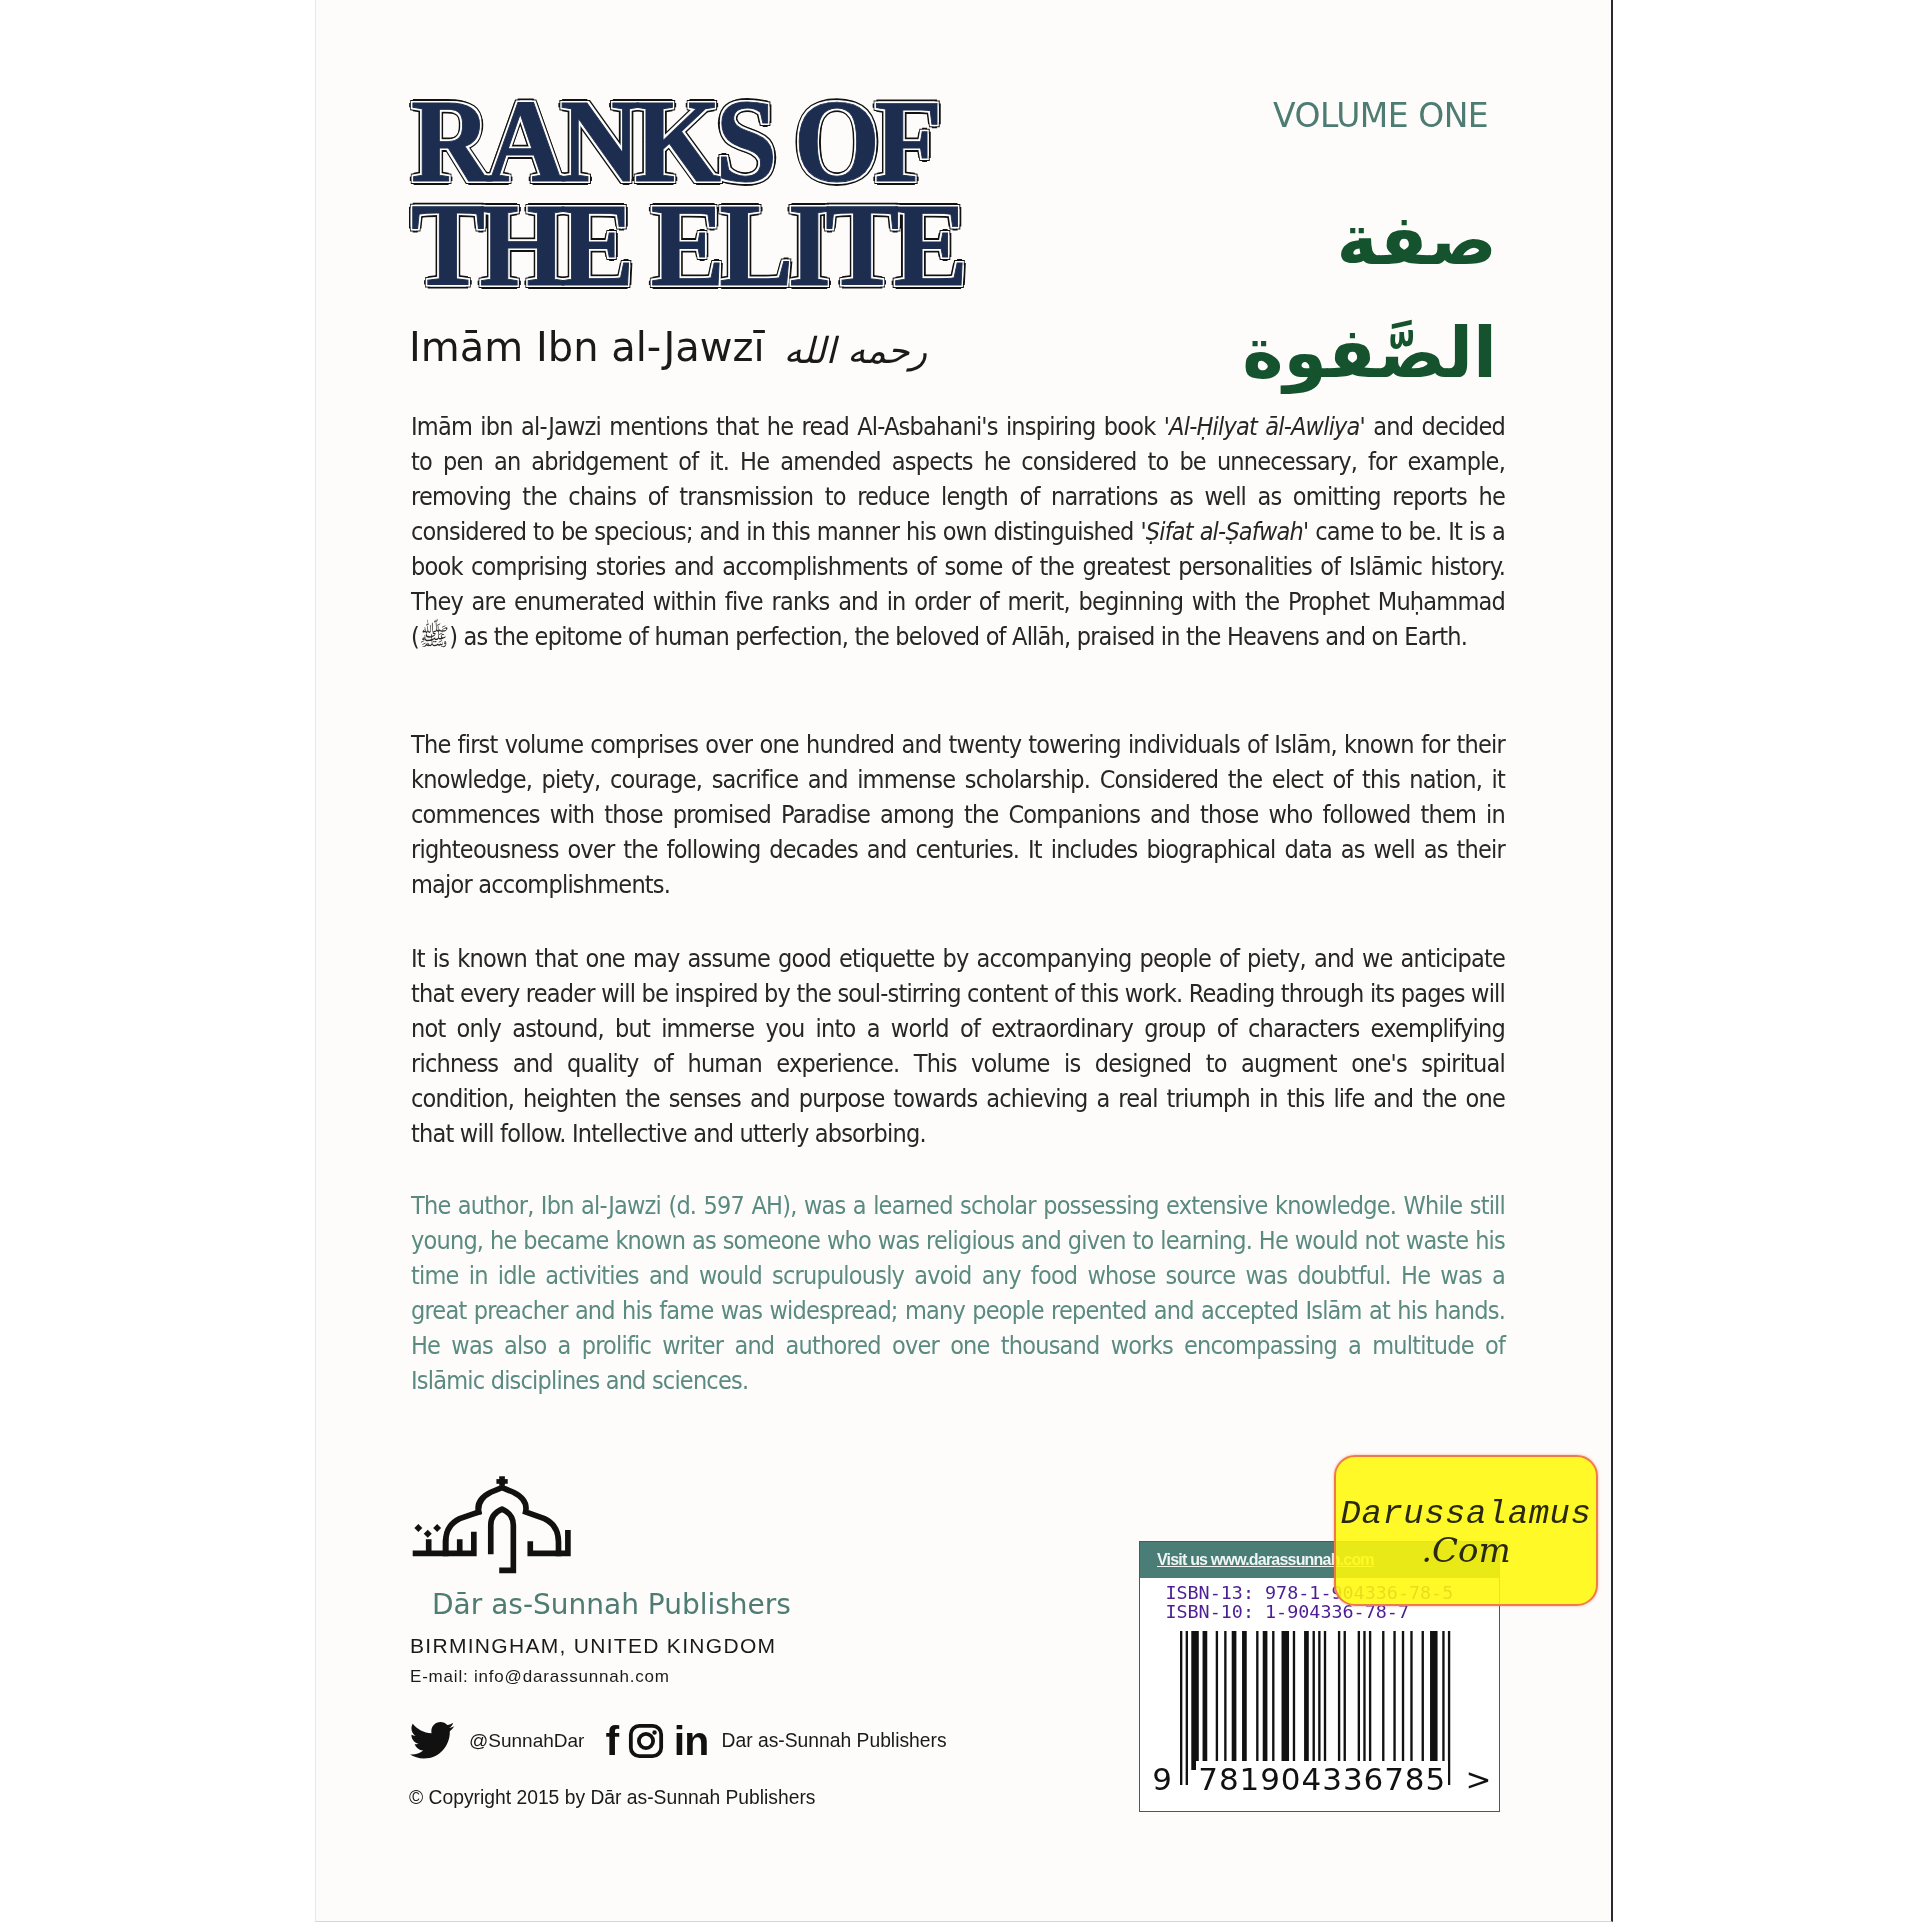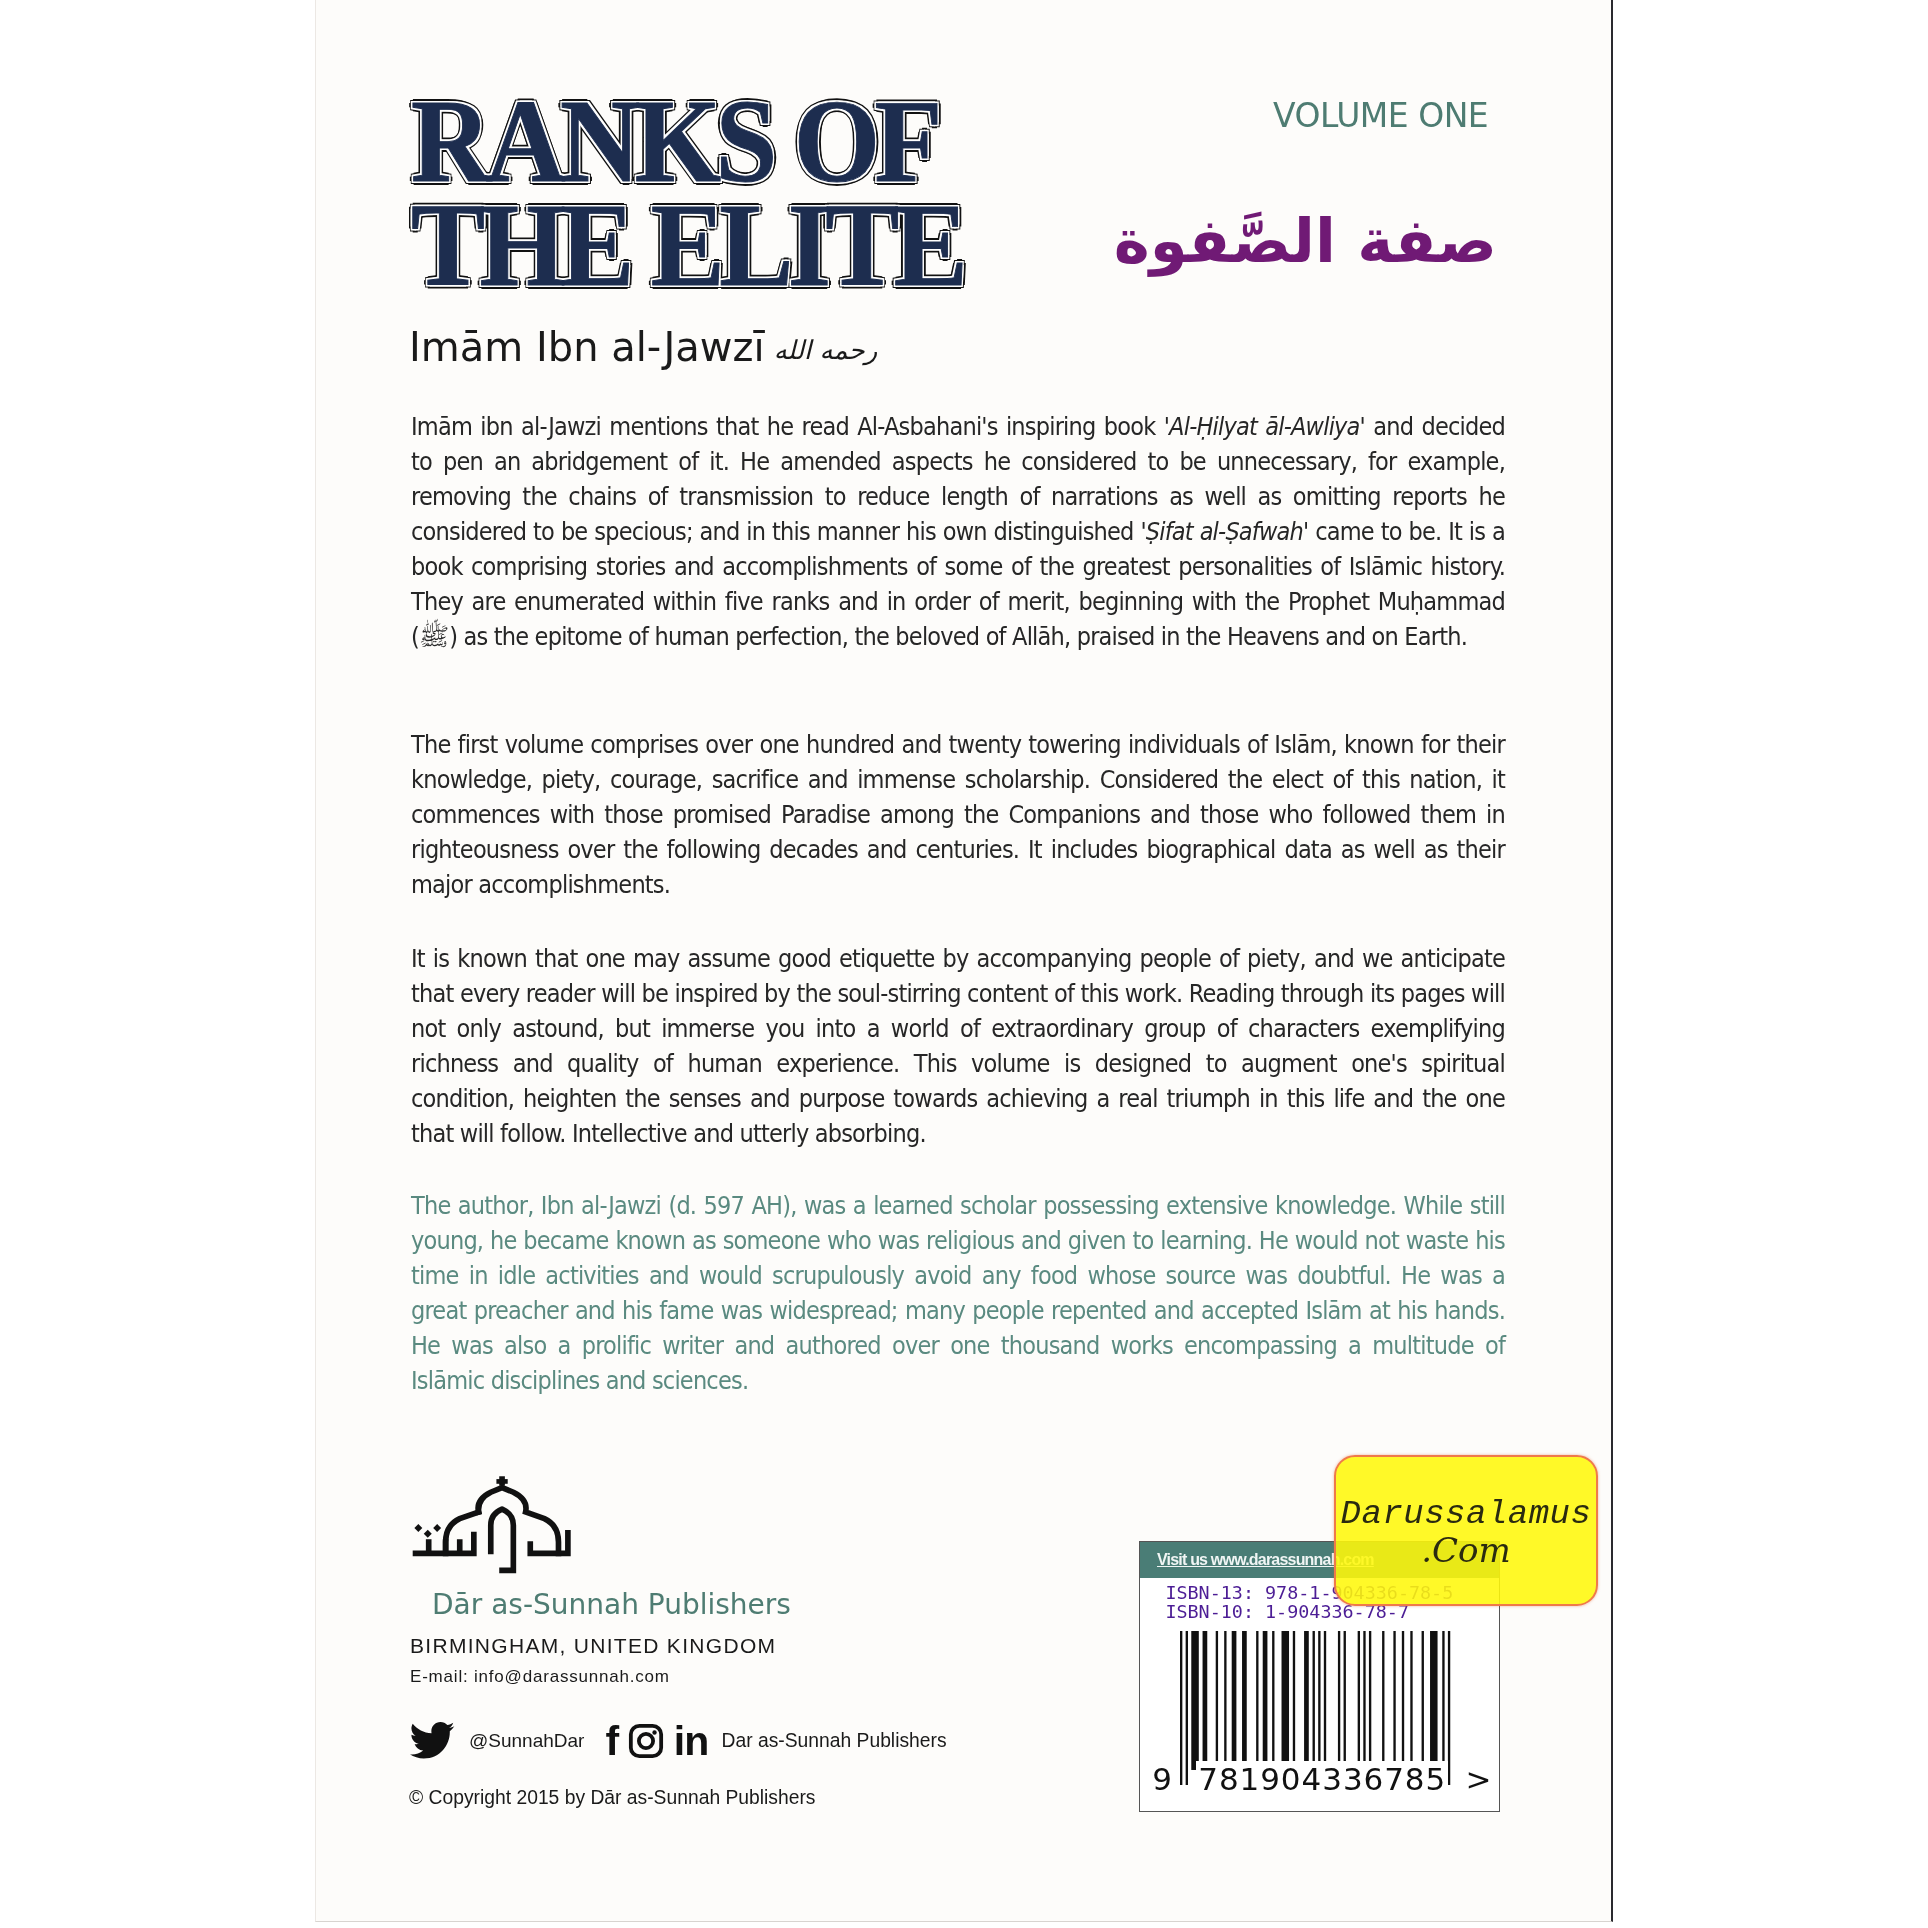--- a/index.html
+++ b/index.html
@@ -28,29 +28,29 @@
     transform:scaleY(1.06); transform-origin:left top;
   }
   .title-en div { white-space:nowrap; }
   .volume {
     position:absolute; left:1273px; top:96px; width:226px;
     font-family:"DejaVu Sans", sans-serif; font-size:33px; letter-spacing:-0.5px;
     color:#4e7c72;
   }
   .title-ar {
     position:absolute; left:1111px; top:184px; width:386px; text-align:right;
-    font-family:"DejaVu Sans", sans-serif; font-weight:bold; font-size:61px; line-height:113px;
-    color:#701a75; direction:rtl;
+    font-family:"DejaVu Sans", sans-serif; font-weight:bold; font-size:70px; line-height:113px;
+    color:#14532d; direction:rtl;
   }
   .author {
     position:absolute; left:409px; top:324px;
     font-family:"DejaVu Sans", sans-serif; font-size:40px; color:#1a1a1a; white-space:nowrap;
   }
   .author .honorific {
-    font-size:26px; margin-left:9px; font-style:italic; vertical-align:middle;
+    font-size:36px; margin-left:19px; font-style:italic; vertical-align:middle;
   }
   .body {
     position:absolute; left:411px; width:1094px;
     font-family:"DejaVu Sans Condensed", "DejaVu Sans", sans-serif;
     font-size:25px; line-height:35px; letter-spacing:-0.8px;
     text-align:justify; color:#262626;
   }
   .body.p1 { top:409px; }
   .body.p2 { top:727px; }
   .body.p3 { top:941px; }

